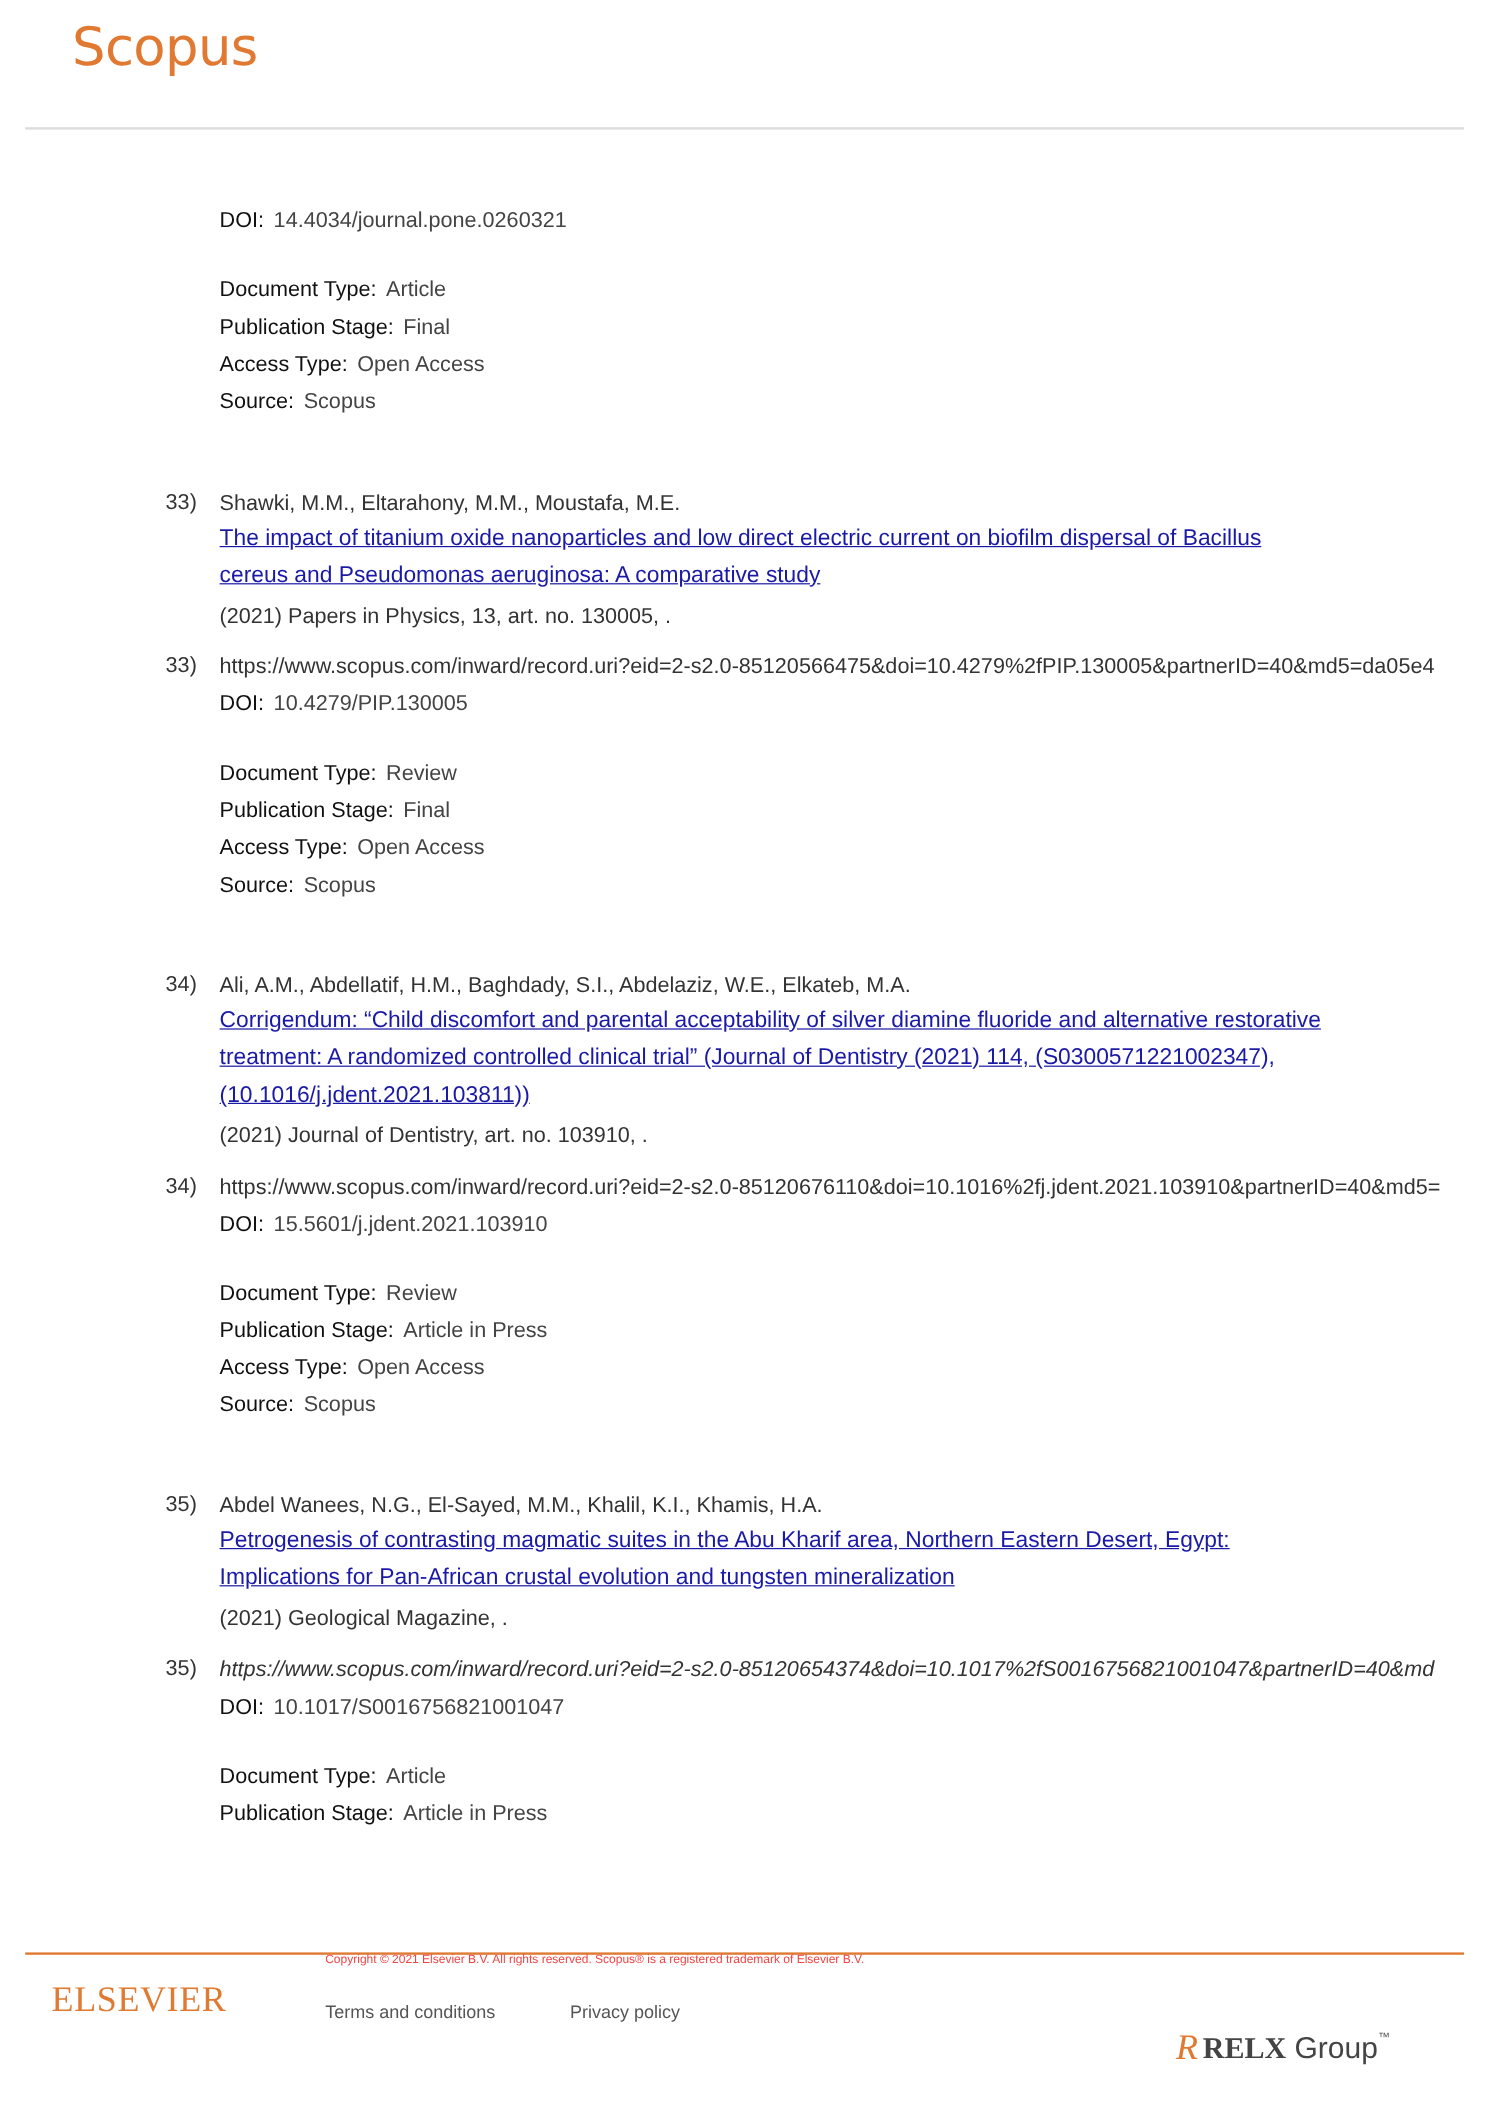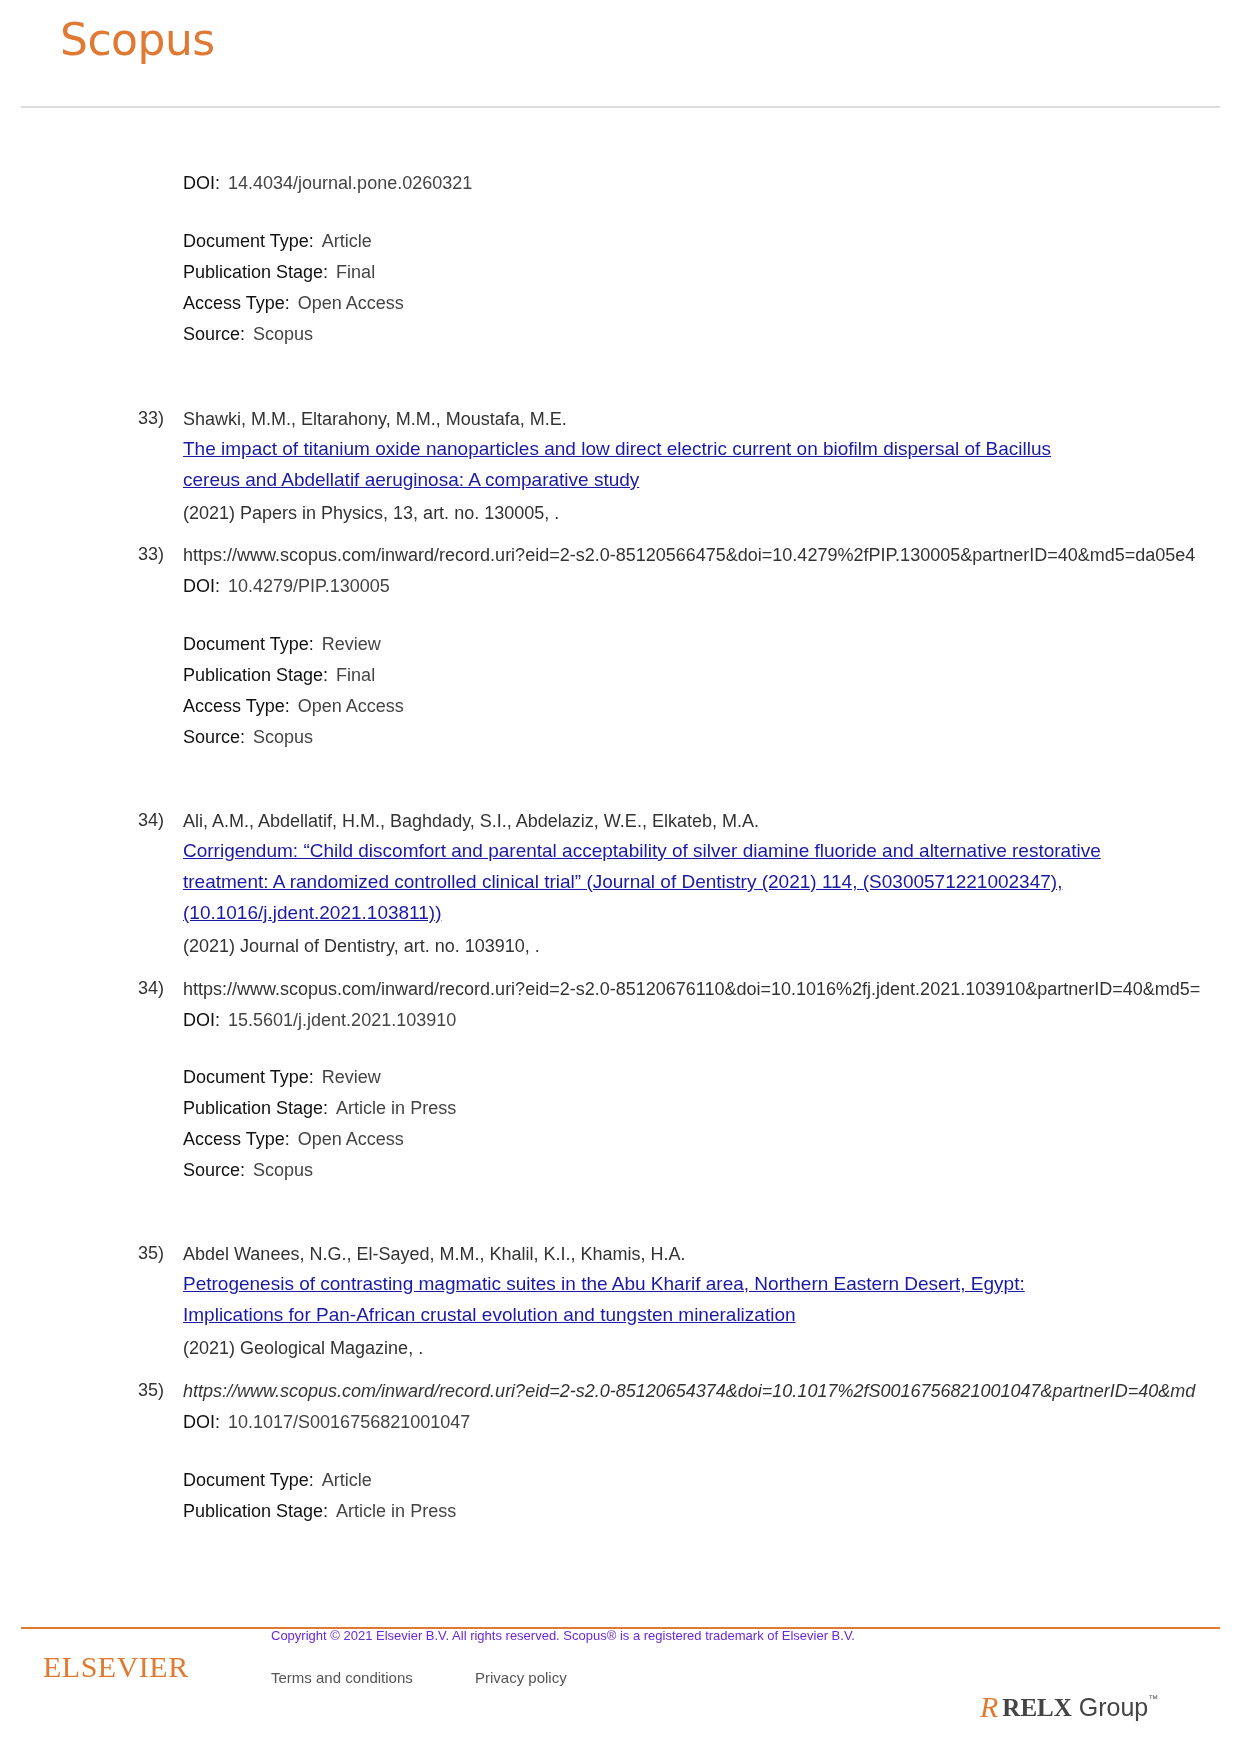--- a/index.html
+++ b/index.html
@@ -12,21 +12,21 @@
   .line { position:absolute; font-size:18px; line-height:22px; white-space:nowrap; }
   .num { position:absolute; left:138px; font-size:18px; color:#333; }
   .lbl { color:#111; }
   .val { color:#444; margin-left:8px; }
   .title-link { position:absolute; left:183px; font-size:19px; line-height:31px; color:#1a1aa6;
                 text-decoration:underline; width:920px; white-space:normal; }
   .foot-rule { position:absolute; left:21px; right:21px; top:1627px; height:2px; background:#e07a33; }
   .elsevier { position:absolute; left:43px; top:1650px; font-family:"Liberation Serif", serif;
               font-size:30px; color:#e07a33; letter-spacing:0.5px; }
   .foot-link { position:absolute; top:1669px; font-size:15px; color:#555; }
-  .copyright { position:absolute; left:271px; top:1628px; font-size:13px; color:#6d28d9; }
+  .copyright { position:absolute; left:271px; top:1628px; font-size:10px; color:#ef4444; }
   .relx { position:absolute; left:980px; top:1690px; display:flex; align-items:center; gap:4px; }
   .relx-mark { color:#e07a33; font-family:"Liberation Serif", serif; font-size:30px; font-style:italic; }
   .relx-text { font-size:25px; color:#444; }
   .relx-text b { font-weight:bold;font-family:Liberation Serif, serif; }
   .relx-tm { font-size:10px; vertical-align:top; color:#555; }
 </style>
 </head>
 <body>
 
 <div class="logo">Scopus</div>
@@ -46,21 +46,21 @@
   <div class="line" style="left:183px;top:292px;">
     <span class="lbl">Access Type:</span><span class="val">Open Access</span>
   </div>
   <div class="line" style="left:183px;top:323px;">
     <span class="lbl">Source:</span><span class="val">Scopus</span>
   </div>
 
   <div>
     <span class="num" style="top:408px;">33)</span>
     <div class="line" style="left:183px;top:408px;">Shawki, M.M., Eltarahony, M.M., Moustafa, M.E.</div>
-    <a class="title-link" style="top:433px;">The impact of titanium oxide nanoparticles and low direct electric current on biofilm dispersal of Bacillus cereus and Abdellatif aeruginosa: A comparative study</a>
+    <a class="title-link" style="top:433px;">The impact of titanium oxide nanoparticles and low direct electric current on biofilm dispersal of Bacillus cereus and Pseudomonas aeruginosa: A comparative study</a>
     <div class="line" style="left:183px;top:502px;">(2021) Papers in Physics, 13, art. no. 130005, .</div>
     <span class="num" style="top:544px;">33)</span>
     <div class="line" style="left:183px;top:544px;">https://www.scopus.com/inward/record.uri?eid=2-s2.0-85120566475&amp;doi=10.4279%2fPIP.130005&amp;partnerID=40&amp;md5=da05e4</div>
     <div class="line" style="left:183px;top:575px;">
       <span class="lbl">DOI:</span><span class="val">10.4279/PIP.130005</span>
     </div>
     <div class="line" style="left:183px;top:633px;">
       <span class="lbl">Document Type:</span><span class="val">Review</span>
     </div>
     <div class="line" style="left:183px;top:664px;">

